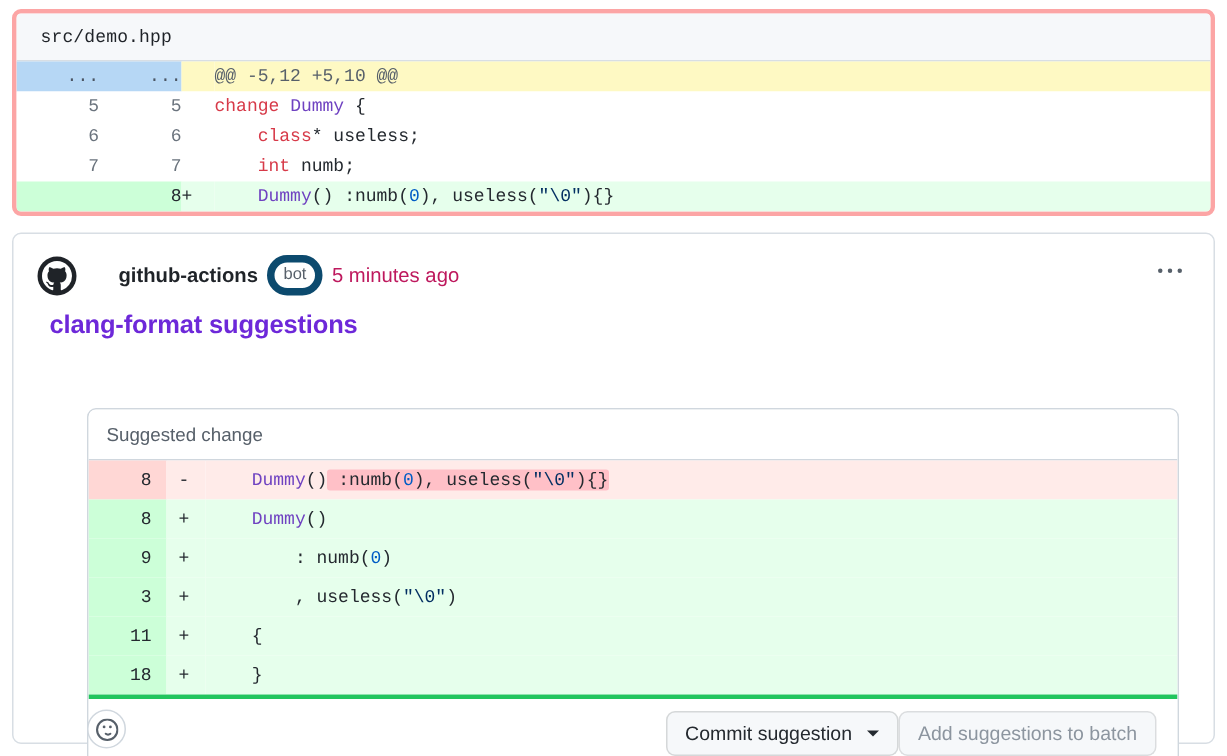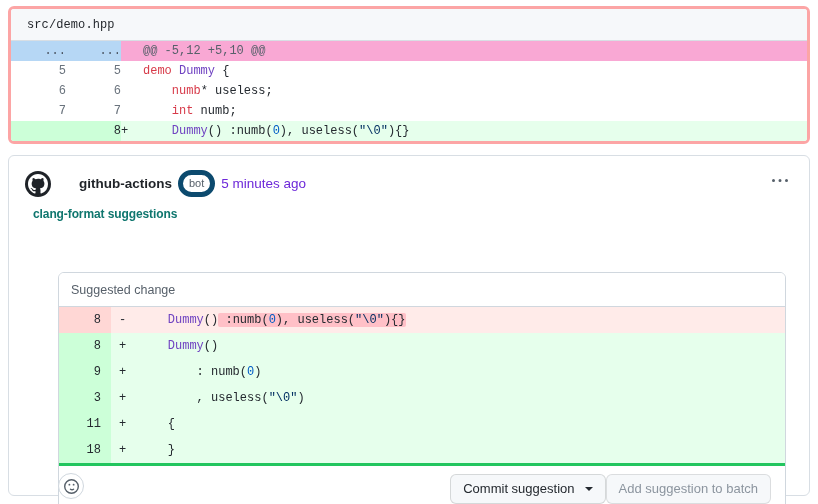--- a/index.html
+++ b/index.html
@@ -53,21 +53,21 @@
   td.sign {
     width: 22px; min-width: 22px;
     text-align: left;
     padding-left: 8px;
     color: #24292f;
     user-select: none;
   }
   td.code { padding-left: 2px; color: #24292f; }
 
   tr.hunk td.ln { background: #b6d7f5; color: #4b5563; }
-  tr.hunk td.sign, tr.hunk td.code { background: #f9a8d4; color: #57606a; margin-top: 47px; }
+  tr.hunk td.sign, tr.hunk td.code { background: #fef9c3; color: #57606a; margin-top: 47px; }
   tr.ctx td { background: #ffffff; }
   tr.add td.ln { background: #ccffd8; color: #24292f; }
   tr.add td.sign, tr.add td.code { background: #e6ffec; }
   tr.del td.ln { background: #ffd7d5; color: #24292f; }
   tr.del td.sign, tr.del td.code { background: #ffebe9; }
 
   .tok-k { color: #d73a49; }
   .tok-t { color: #6f42c1; }
   .tok-s { color: #032f62; }
   .tok-n { color: #005cc5; }
@@ -101,33 +101,33 @@
   .bot-badge {
     margin-left: 6px;
     font-size: 11px;
     color: #57606a;
     border: 5px solid #0c4a6e;
     border-radius: 20px;
     padding: 0px 6px 1px 6px;
     line-height: 16px;
     display: inline-block;
   }
-  .timestamp { margin-left: 6px; font-size: 13.5px; color: #6d28d9; }
+  .timestamp { margin-left: 6px; font-size: 13.5px; color: #be185d; }
   .kebab {
     position: absolute; right: 14px; top: 12px;
     width: 30px; height: 26px;
     display: flex; align-items: center; justify-content: center;
     color: #57606a;
     border-radius: 6px;
   }
   .kebab svg { width: 16px; height: 16px; fill: #57606a; }
 
   .comment-title {
     padding: 10px 16px 0 24px;
-    font-size: 12px; font-weight: 600; color: #0f766e;
+    font-size: 17px; font-weight: 600; color: #6d28d9;
     letter-spacing: -0.1px;
   }
 
   
   .suggestion-box {
     position: absolute; left: 58px; top: 230px; width: 728px;
     border: 1px solid #d0d7de;
     border-radius: 6px;
     background: #fff;
     overflow: hidden;
@@ -217,27 +217,27 @@
           <tr class="hunk">
             <td class="ln">...</td>
             <td class="ln">...</td>
             <td class="sign"></td>
             <td class="code">@@ -5,12 +5,10 @@</td>
           </tr>
           <tr class="ctx">
             <td class="ln">5</td>
             <td class="ln">5</td>
             <td class="sign"></td>
-            <td class="code"><span class="tok-k">demo</span> <span class="tok-t">Dummy</span> {</td>
+            <td class="code"><span class="tok-k">change</span> <span class="tok-t">Dummy</span> {</td>
           </tr>
           <tr class="ctx">
             <td class="ln">6</td>
             <td class="ln">6</td>
             <td class="sign"></td>
-            <td class="code">    <span class="tok-k">numb</span>* useless;</td>
+            <td class="code">    <span class="tok-k">class</span>* useless;</td>
           </tr>
           <tr class="ctx">
             <td class="ln">7</td>
             <td class="ln">7</td>
             <td class="sign"></td>
             <td class="code">    <span class="tok-k">int</span> numb;</td>
           </tr>
           <tr class="add">
             <td class="ln"></td>
             <td class="ln">8</td>
@@ -310,21 +310,21 @@
             <td class="code">    }</td>
           </tr>
         </tbody>
     </table>
     <div class="sg-actions">
       <button class="btn">
         <span>Commit suggestion</span>
         <span class="caret"></span>
       </button>
       <button class="btn btn-disabled">
-        <span>Add suggestion to batch</span>
+        <span>Add suggestions to batch</span>
       </button>
     </div>
   </div>
 
   <div class="reaction">
     <svg viewBox="0 0 16 16" aria-hidden="true">
       <path d="M8 0a8 8 0 1 1 0 16A8 8 0 0 1 8 0ZM1.5 8a6.5 6.5 0 1 0 13 0 6.5 6.5 0 0 0-13 0Zm4.879
       2.367a.75.75 0 0 1 1.06-.046 1.98 1.98 0 0 0 1.121.415 1.98 1.98 0 0 0 1.122-.415.75.75 0 0 1
       1.014 1.106A3.467 3.467 0 0 1 8.56 12.25a3.467 3.467 0 0 1-2.135-.823.75.75 0 0 1-.046-1.06ZM5.75
       7a1 1 0 1 1 0-2 1 1 0 0 1 0 2Zm4.5 0a1 1 0 1 1 0-2 1 1 0 0 1 0 2Z"></path>

